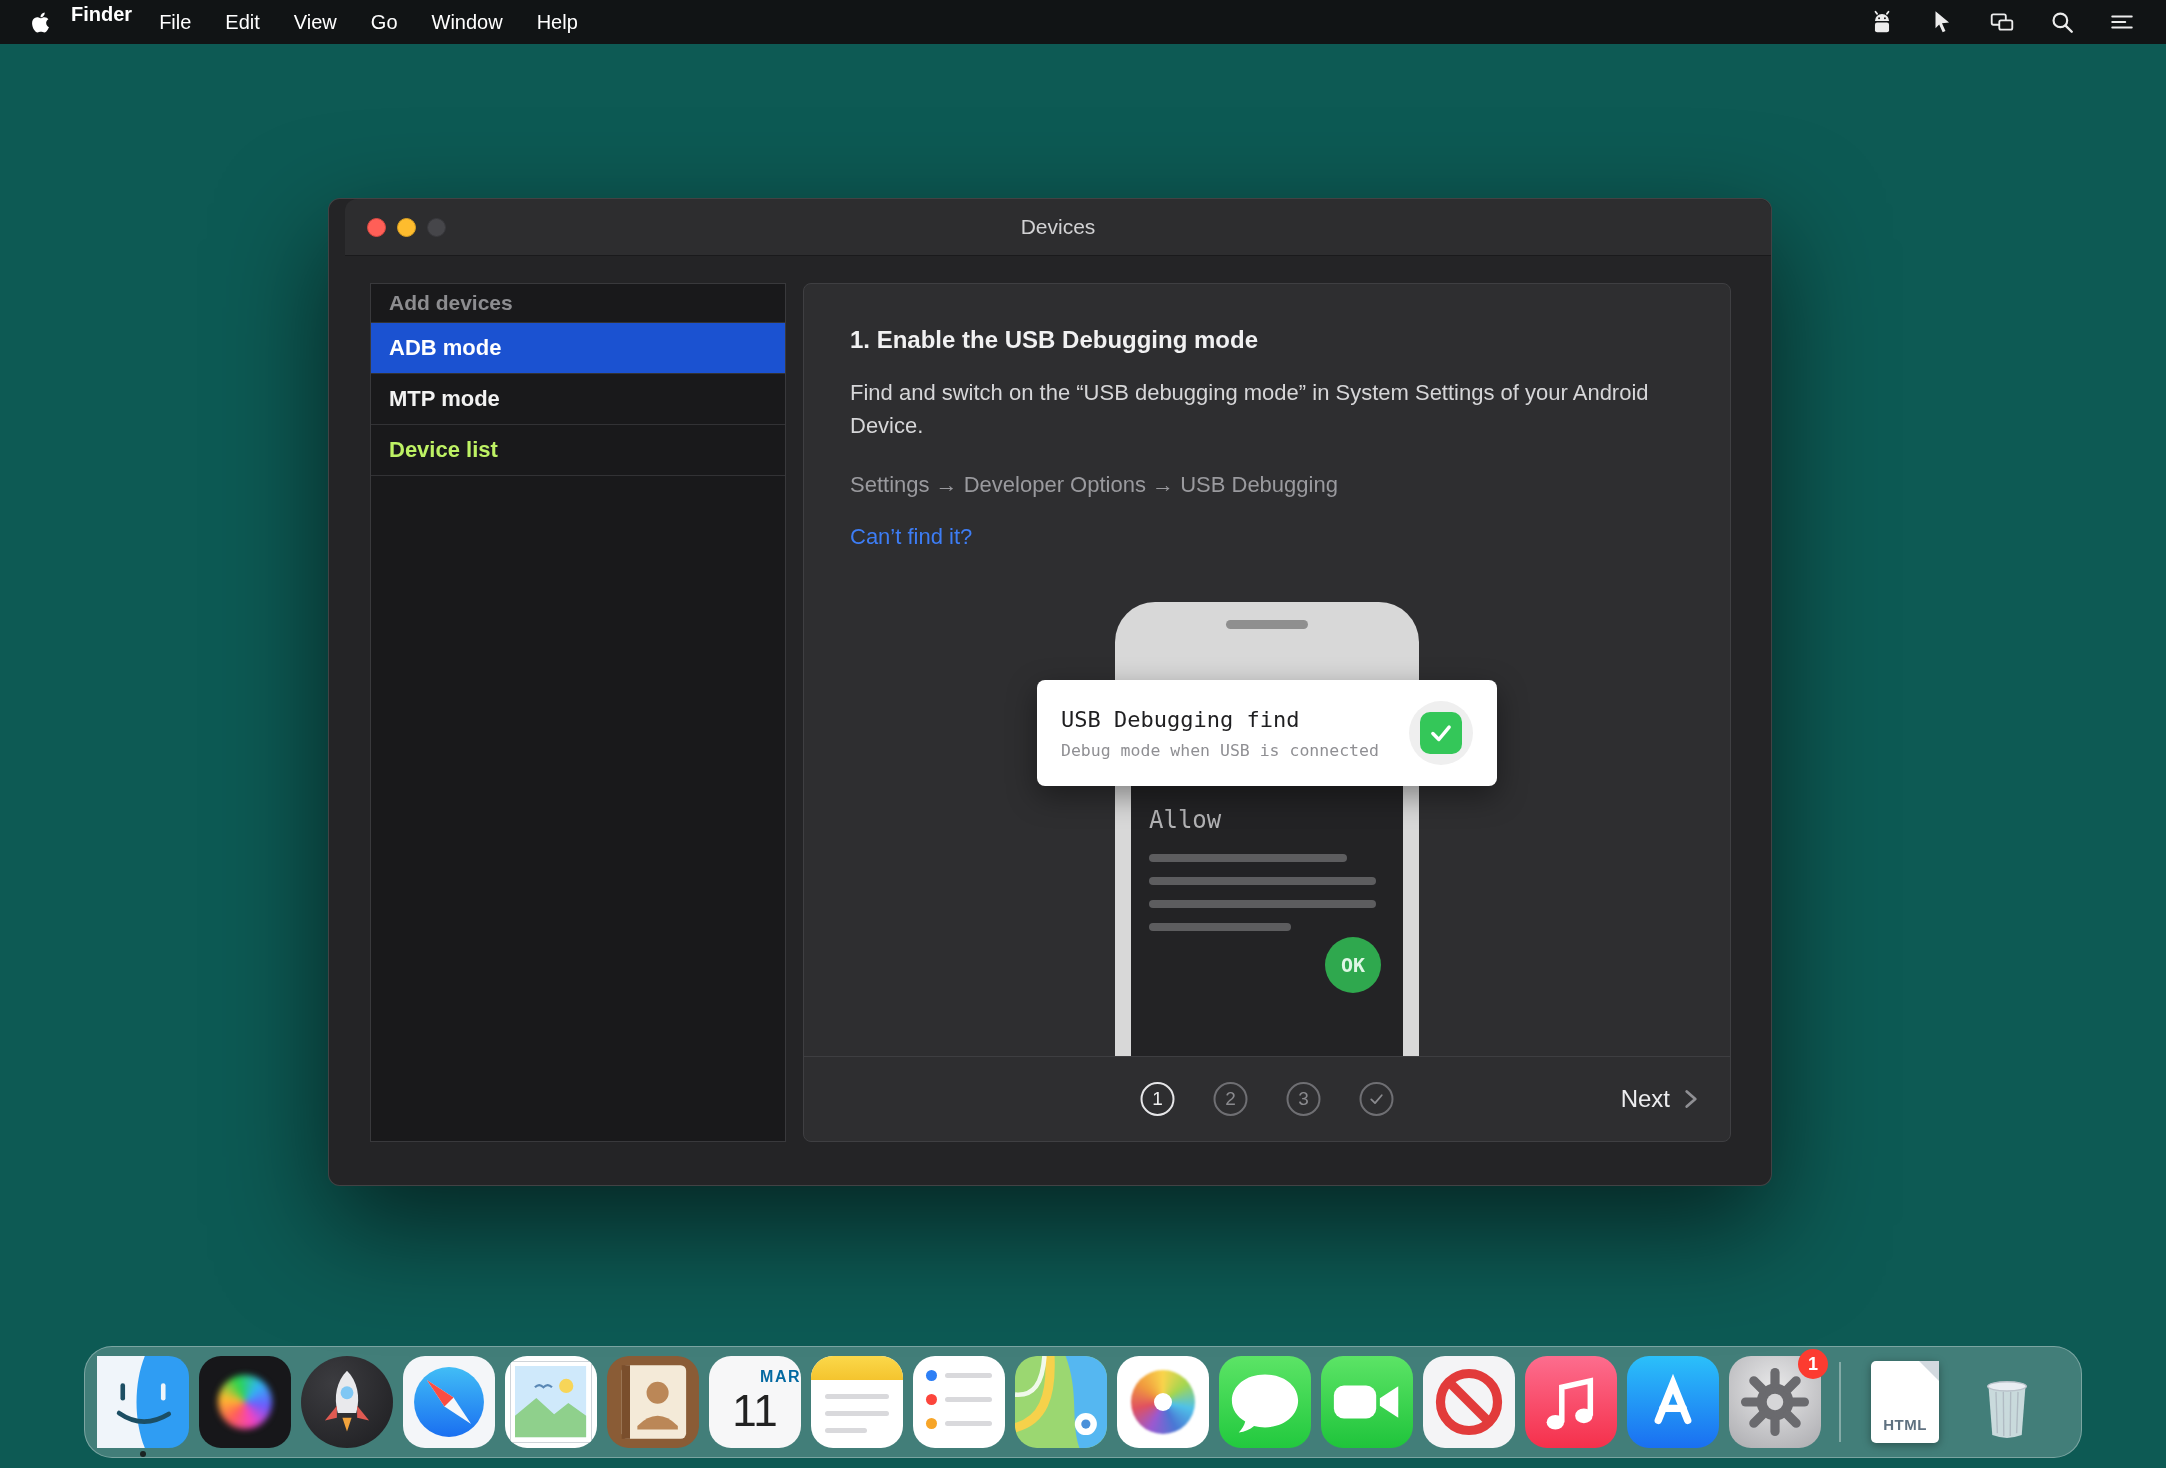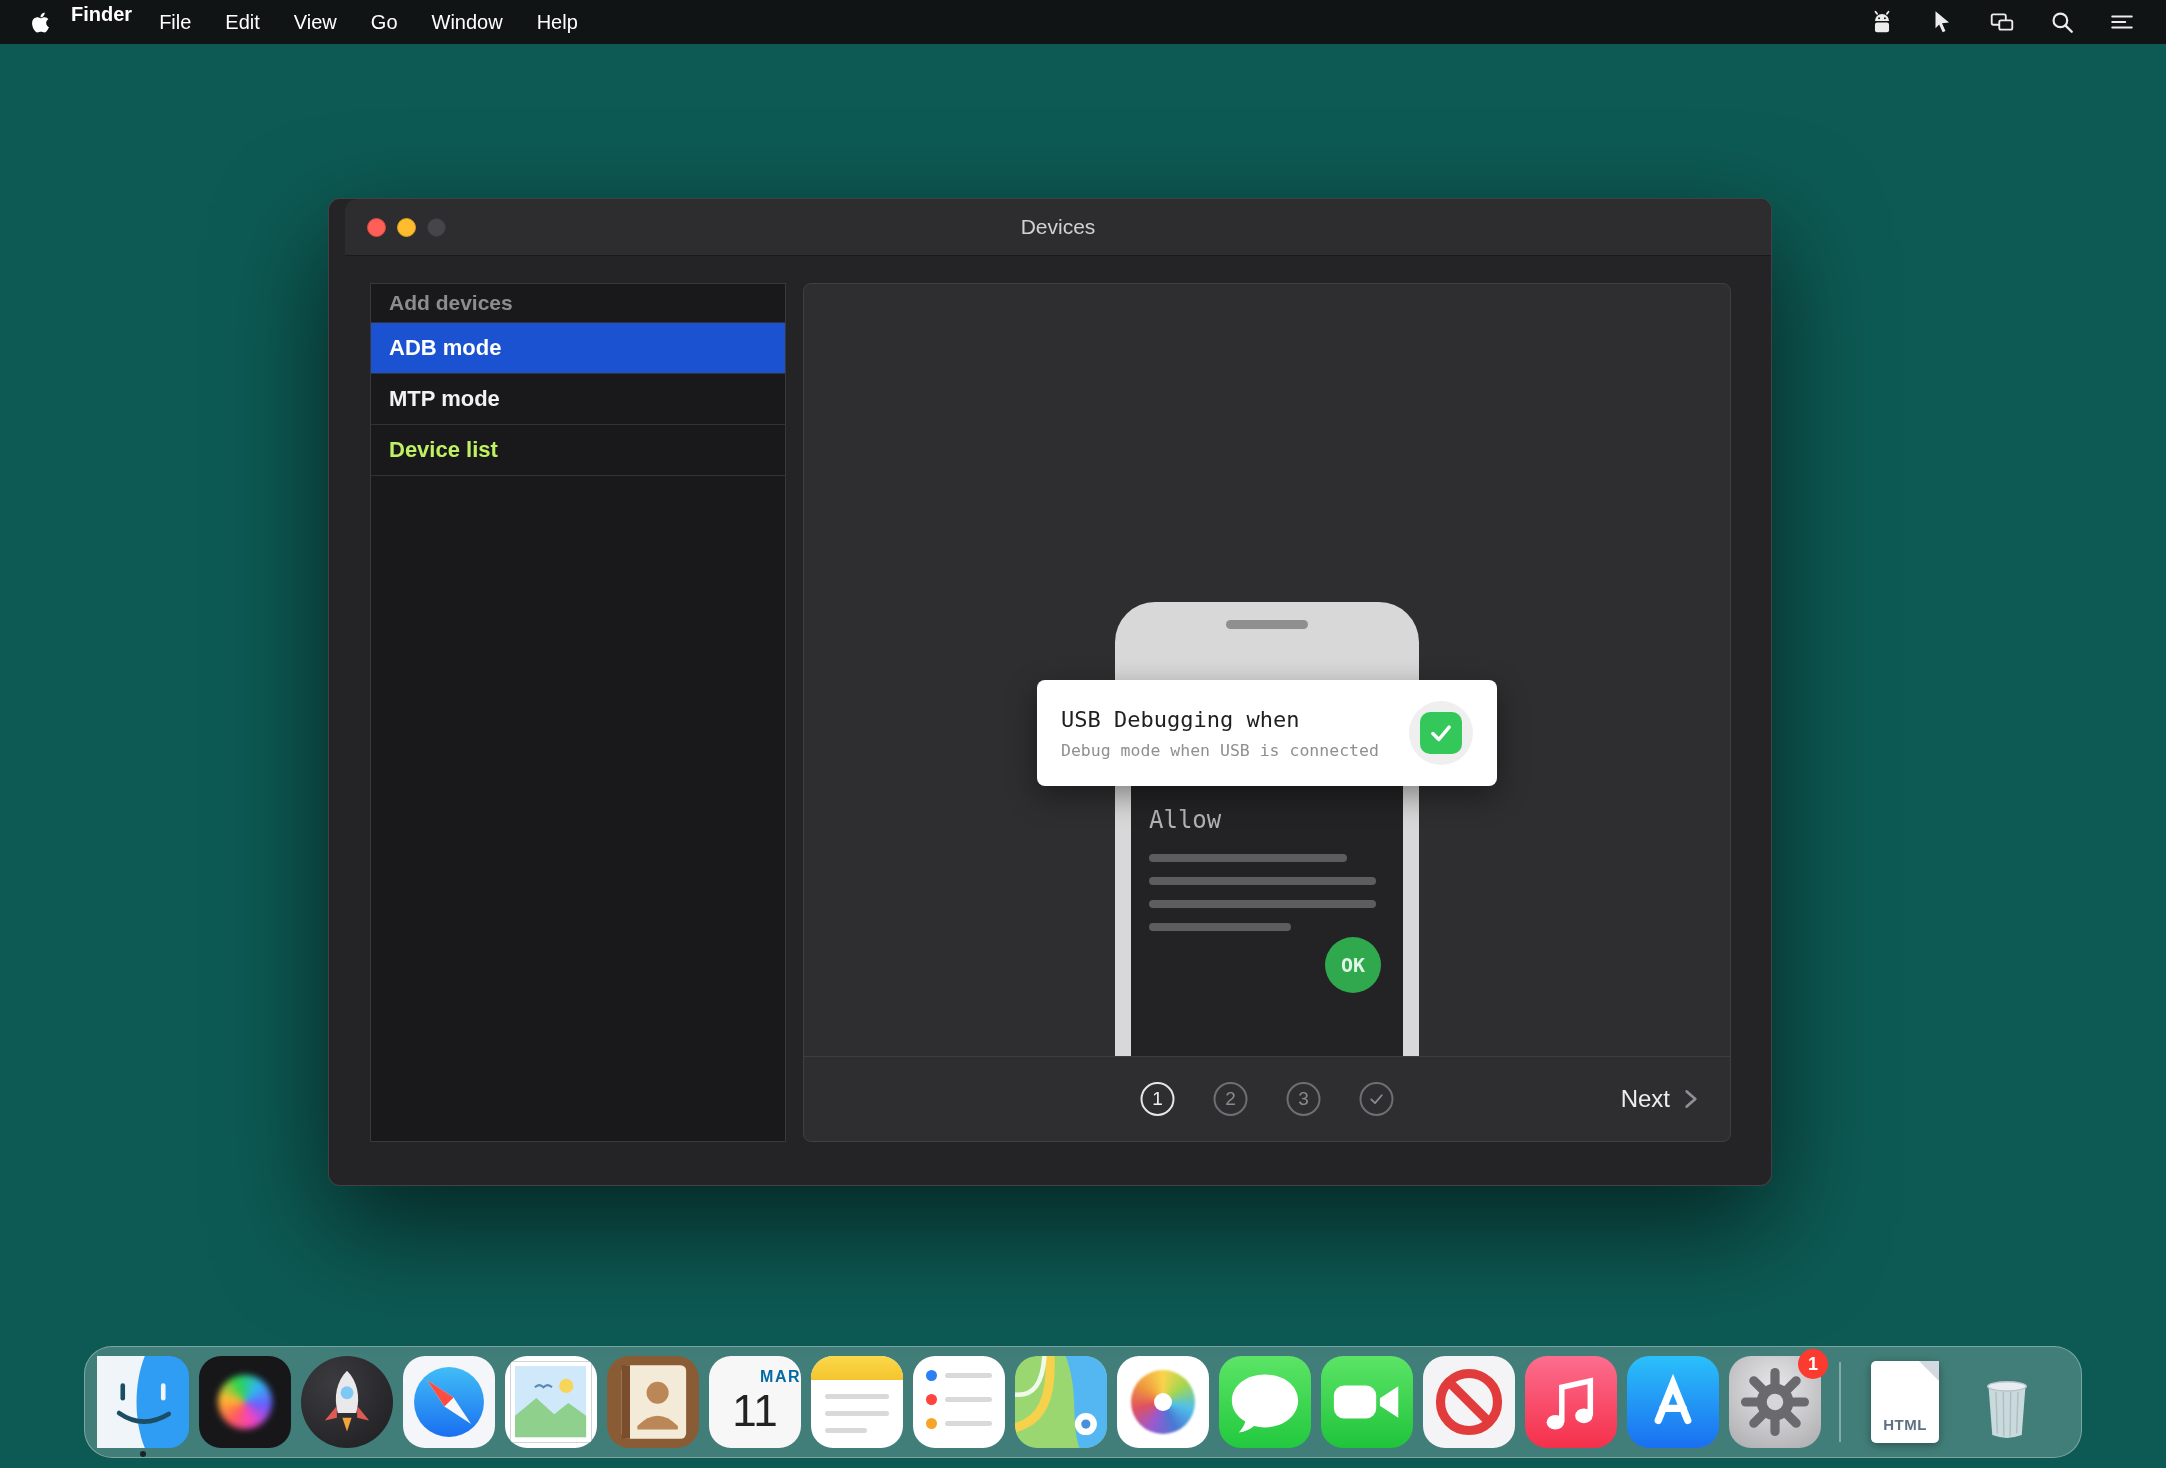--- a/index.html
+++ b/index.html
@@ -224,36 +224,42 @@
     <aside class="sidebar">
       <div class="side-header">Add devices</div>
       <div id="side-items">
           <div class="side-item selected">ADB mode</div>
           <div class="side-item">MTP mode</div>
           <div class="side-item disabled">Device list</div>
         </div>
     </aside>
 
     <section class="panel">
+      <div class="panel-body">
+        <h1>1. Enable the USB Debugging mode</h1>
+        <p class="desc">Find and switch on the “USB debugging mode” in System Settings of your Android Device.</p>
+        <p class="path">Settings → Developer Options → USB Debugging</p>
+        <a class="link">Can’t find it?</a>
+      </div>
 
       <div class="illustration">
         <div class="phone">
           <div class="speaker"></div>
           <div class="screen">
             <div class="allow">Allow</div>
             <div class="skel s1"></div>
             <div class="skel s2"></div>
             <div class="skel s3"></div>
             <div class="skel s4"></div>
             <div class="ok-btn">OK</div>
           </div>
         </div>
         <div class="toggle-card">
           <div class="tc-text">
-            <div class="tc-title">USB Debugging when</div>
+            <div class="tc-title">USB Debugging find</div>
             <div class="tc-sub">Debug mode when USB is connected</div>
           </div>
           <div class="tc-check-wrap">
             <div class="tc-check">
               <svg viewBox="0 0 24 24">
                   <polyline points="4.5,12.5 10,18 19.5,6.5" fill="none" stroke="#fff" stroke-width="3.2" stroke-linecap="round" stroke-linejoin="round"></polyline>
                 </svg>
             </div>
           </div>
         </div>

